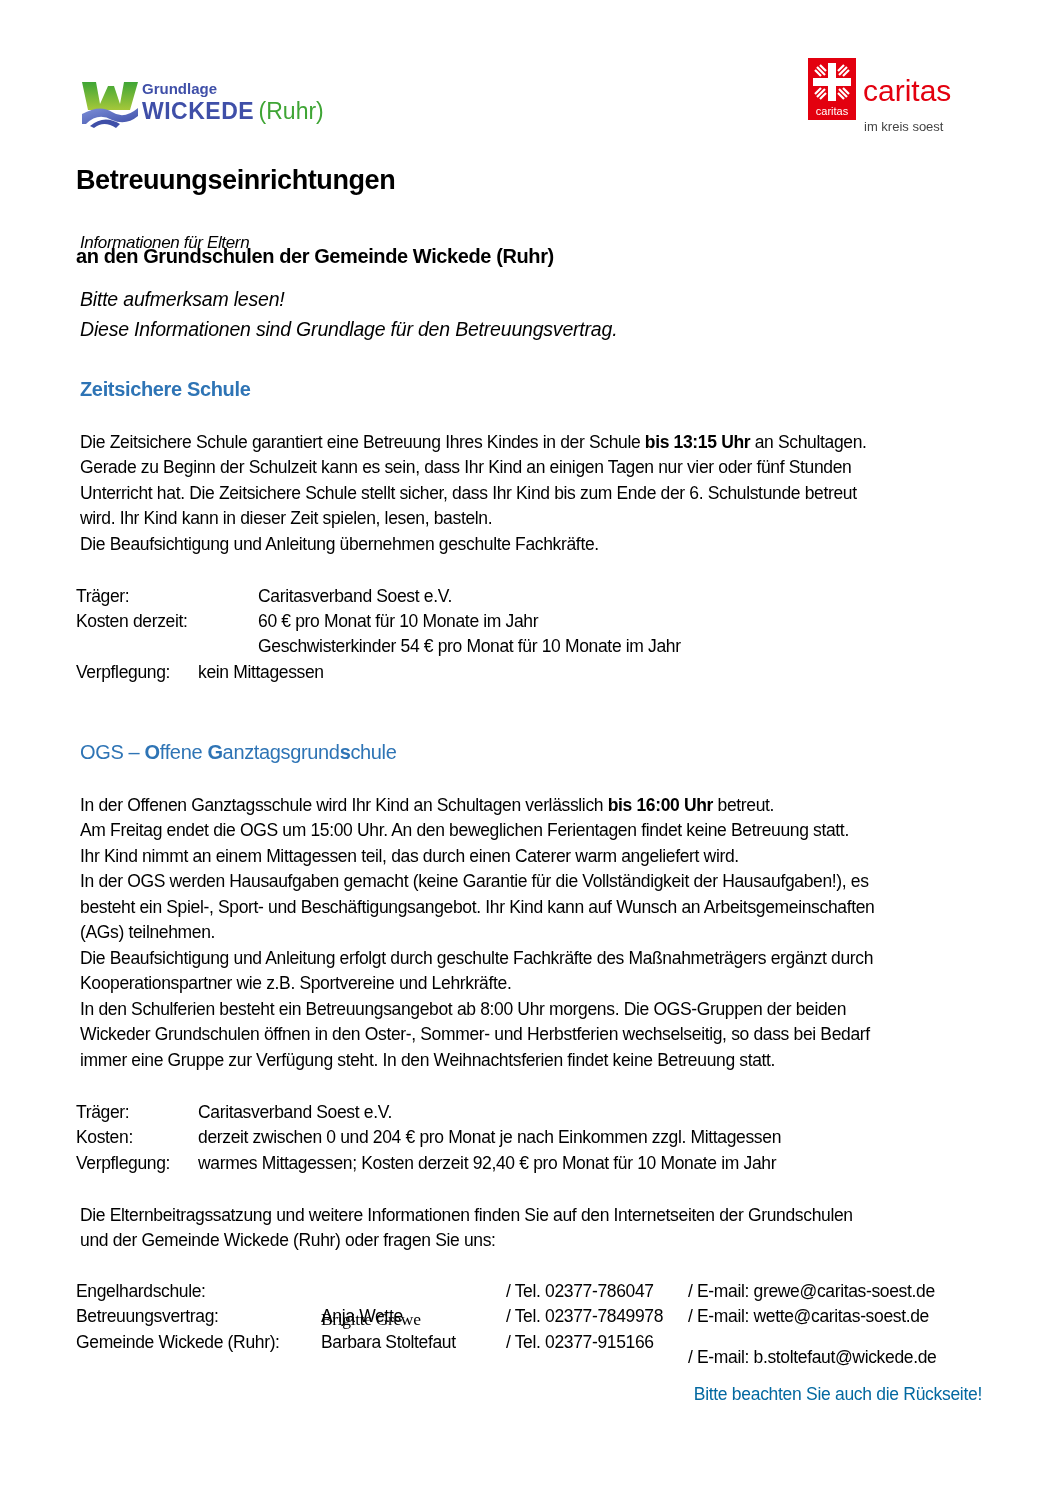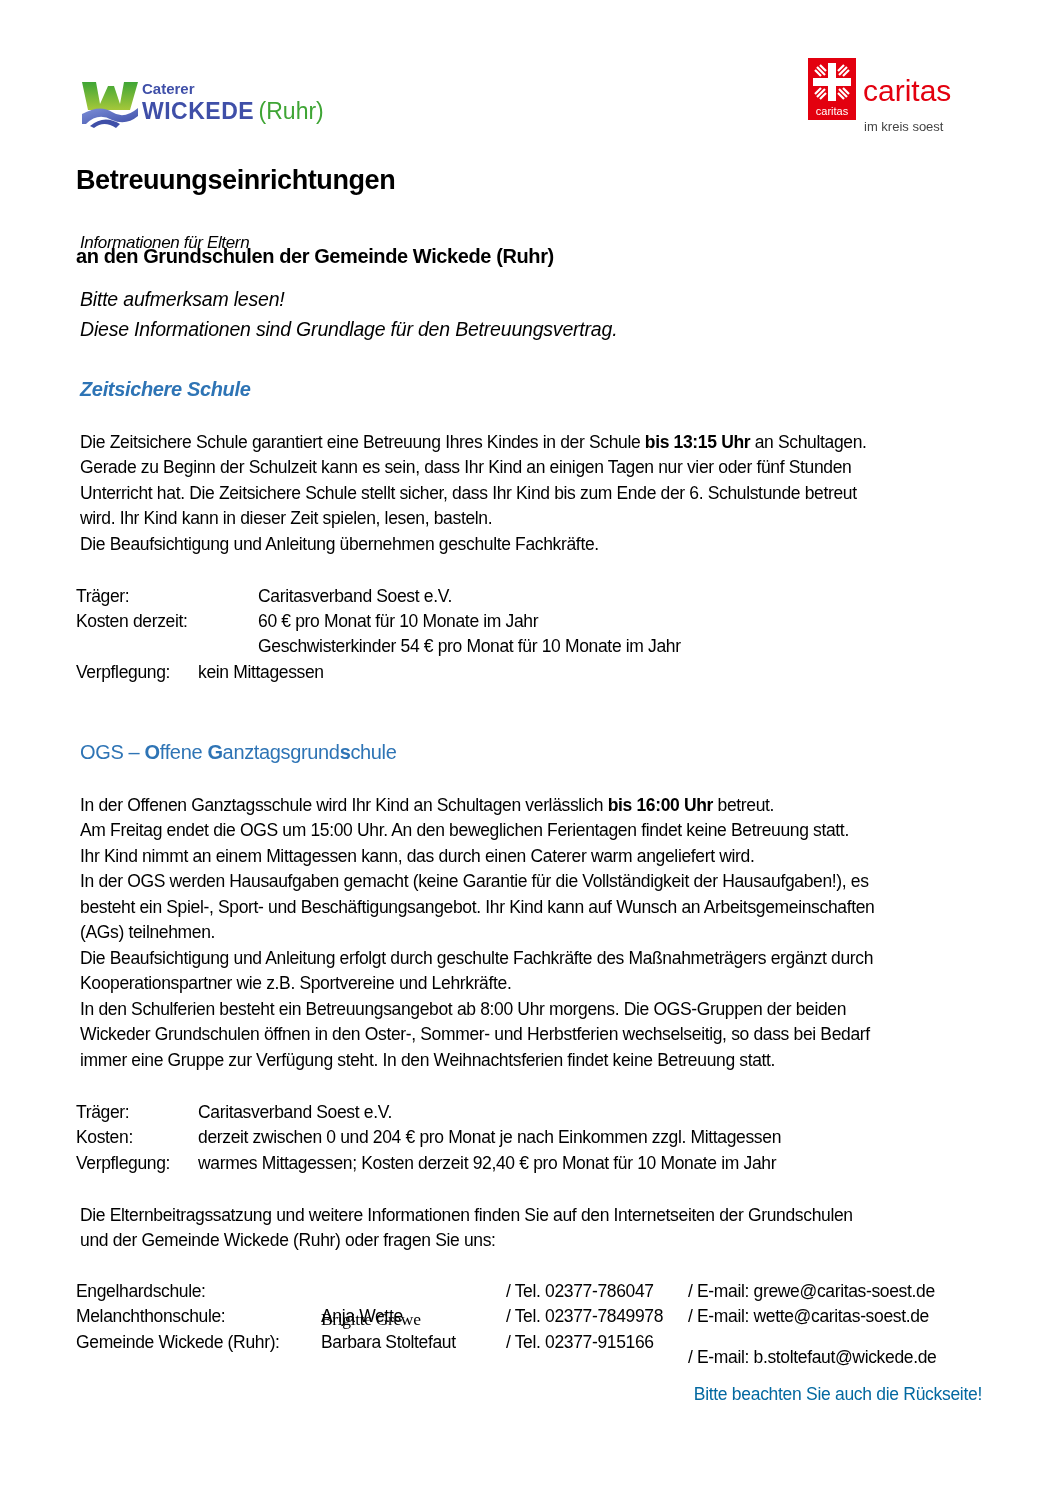--- a/index.html
+++ b/index.html
@@ -5,21 +5,21 @@
   html, body { margin: 0; padding: 0; background: #ffffff; }
   body { width: 1058px; height: 1497px; position: relative; overflow: hidden;
          font-family: "Liberation Sans", sans-serif; color: #000; }
   .abs { position: absolute; }
   .line { position: absolute; left: 80px; white-space: nowrap; font-size: 17.5px; letter-spacing: -0.35px; }
   .h1 { left: 76px; top: 165px; font-size: 27px; font-weight: bold; letter-spacing: -0.4px; }
   .h2 { left: 76px; top: 205px; font-size: 20px; font-weight: bold; letter-spacing: -0.4px; margin-top: 40px; }
   .it { font-style: italic; }
   .intro { font-size: 19.5px; letter-spacing: -0.2px; }
   .sec { color: #2e74b5; font-size: 20px; }
-  .sec.bold { font-weight: bold; font-style: italic; }
+  .sec.bold { font-weight: bold; }
   .red { color: #0369a1; }
   .col { position: absolute; white-space: nowrap; font-size: 17.5px; letter-spacing: -0.35px; }
   b { font-weight: bold; }
   .logo-w { left: 80px; top: 78px; }
   .logo-c { left: 808px; top: 58px; }
 </style>
 </head>
 <body>
 
 <div class="abs logo-w">
@@ -31,21 +31,21 @@
       </linearGradient>
       <linearGradient id="bw" x1="0" y1="0" x2="1" y2="1">
         <stop offset="0" stop-color="#7d8fd8"></stop>
           <stop offset="1" stop-color="#3f4fa8"></stop>
       </linearGradient>
     </defs>
     <polygon points="2,4 16,4 20,26 28,8 34,8 40,26 44,4 58,4 50,32 8,32" fill="url(#gw)"></polygon>
     <path d="M2,36 Q20,26 32,34 Q44,42 58,30 L58,38 Q46,48 32,42 Q18,34 6,46 L2,46 Z" fill="url(#bw)"></path>
     <path d="M10,48 Q24,36 40,46 L36,50 Q24,42 14,50 Z" fill="#3f4fa8"></path>
   </svg>
-  <div class="abs" style="left:62px;top:2px;color:#3f4fa8;font-weight:bold;font-size:15px;">Caterer</div>
+  <div class="abs" style="left:62px;top:2px;color:#3f4fa8;font-weight:bold;font-size:15px;">Grundlage</div>
   <div class="abs" style="left:62px;top:20px;white-space:nowrap;">
     <span style="color:#3f4fa8;font-weight:bold;font-size:23px;letter-spacing:0.5px;">WICKEDE</span>
     <span style="color:#3fa535;font-size:23px;">(Ruhr)</span>
   </div>
 </div>
 
 <div class="abs logo-c">
   <div class="abs" style="left:0;top:0;width:48px;height:62px;background:#e3000f;">
     <svg width="48" height="48" viewBox="0 0 48 48">
       <rect x="20" y="5" width="8" height="38" fill="#fff"></rect>
@@ -89,21 +89,21 @@
 </div>
 
 <div class="line sec" style="top:741px;">
   <span>OGS – </span><b>O</b><span>ffene </span><b>G</b><span>anztagsgrund</span><b>s</b><span>chule</span>
 </div>
 
 <div class="line" style="top:795px;">
   <span>In der Offenen Ganztagsschule wird Ihr Kind an Schultagen verlässlich </span><b>bis 16:00 Uhr</b><span> betreut.</span>
 </div>
 <div class="line" style="top:820px;">Am Freitag endet die OGS um 15:00 Uhr. An den beweglichen Ferientagen findet keine Betreuung statt.</div>
-<div class="line" style="top:846px;">Ihr Kind nimmt an einem Mittagessen kann, das durch einen Caterer warm angeliefert wird.</div>
+<div class="line" style="top:846px;">Ihr Kind nimmt an einem Mittagessen teil, das durch einen Caterer warm angeliefert wird.</div>
 <div class="line" style="top:871px;">In der OGS werden Hausaufgaben gemacht (keine Garantie für die Vollständigkeit der Hausaufgaben!), es</div>
 <div class="line" style="top:897px;">besteht ein Spiel-, Sport- und Beschäftigungsangebot. Ihr Kind kann auf Wunsch an Arbeitsgemeinschaften</div>
 <div class="line" style="top:922px;">(AGs) teilnehmen.</div>
 <div class="line" style="top:948px;">Die Beaufsichtigung und Anleitung erfolgt durch geschulte Fachkräfte des Maßnahmeträgers ergänzt durch</div>
 <div class="line" style="top:973px;">Kooperationspartner wie z.B. Sportvereine und Lehrkräfte.</div>
 <div class="line" style="top:999px;">In den Schulferien besteht ein Betreuungsangebot ab 8:00 Uhr morgens. Die OGS-Gruppen der beiden</div>
 <div class="line" style="top:1024px;">Wickeder Grundschulen öffnen in den Oster-, Sommer- und Herbstferien wechselseitig, so dass bei Bedarf</div>
 <div class="line" style="top:1050px;">immer eine Gruppe zur Verfügung steht. In den Weihnachtsferien findet keine Betreuung statt.</div>
 
 <div>
@@ -119,21 +119,21 @@
 <div class="line" style="top:1230px;">und der Gemeinde Wickede (Ruhr) oder fragen Sie uns:</div>
 
 <div>
   <div>
     <div class="col" style="left:76px;top:1281px;">Engelhardschule:</div>
     <div class="col" style="left:321px;top:1309px;font-family:Liberation Serif, serif;">Brigitte Grewe</div>
     <div class="col" style="left:506px;top:1281px;">/ Tel. 02377-786047</div>
     <div class="col" style="left:688px;top:1281px;"><span>/ E-mail: </span><span>grewe@caritas-soest.de</span></div>
   </div>
   <div>
-    <div class="col" style="left:76px;top:1306px;">Melanchthonschule:</div>
+    <div class="col" style="left:76px;top:1306px;">Betreuungsvertrag:</div>
     <div class="col" style="left:321px;top:1306px;">Anja Wette</div>
     <div class="col" style="left:506px;top:1306px;">/ Tel. 02377-7849978</div>
     <div class="col" style="left:688px;top:1306px;"><span>/ E-mail: </span><span>wette@caritas-soest.de</span></div>
   </div>
   <div>
     <div class="col" style="left:76px;top:1332px;">Gemeinde Wickede (Ruhr):</div>
     <div class="col" style="left:321px;top:1332px;">Barbara Stoltefaut</div>
     <div class="col" style="left:506px;top:1332px;">/ Tel. 02377-915166</div>
     <div class="col" style="left:688px;top:1319px;margin-top:28px;"><span>/ E-mail: </span><span>b.stoltefaut@wickede.de</span></div>
   </div>

